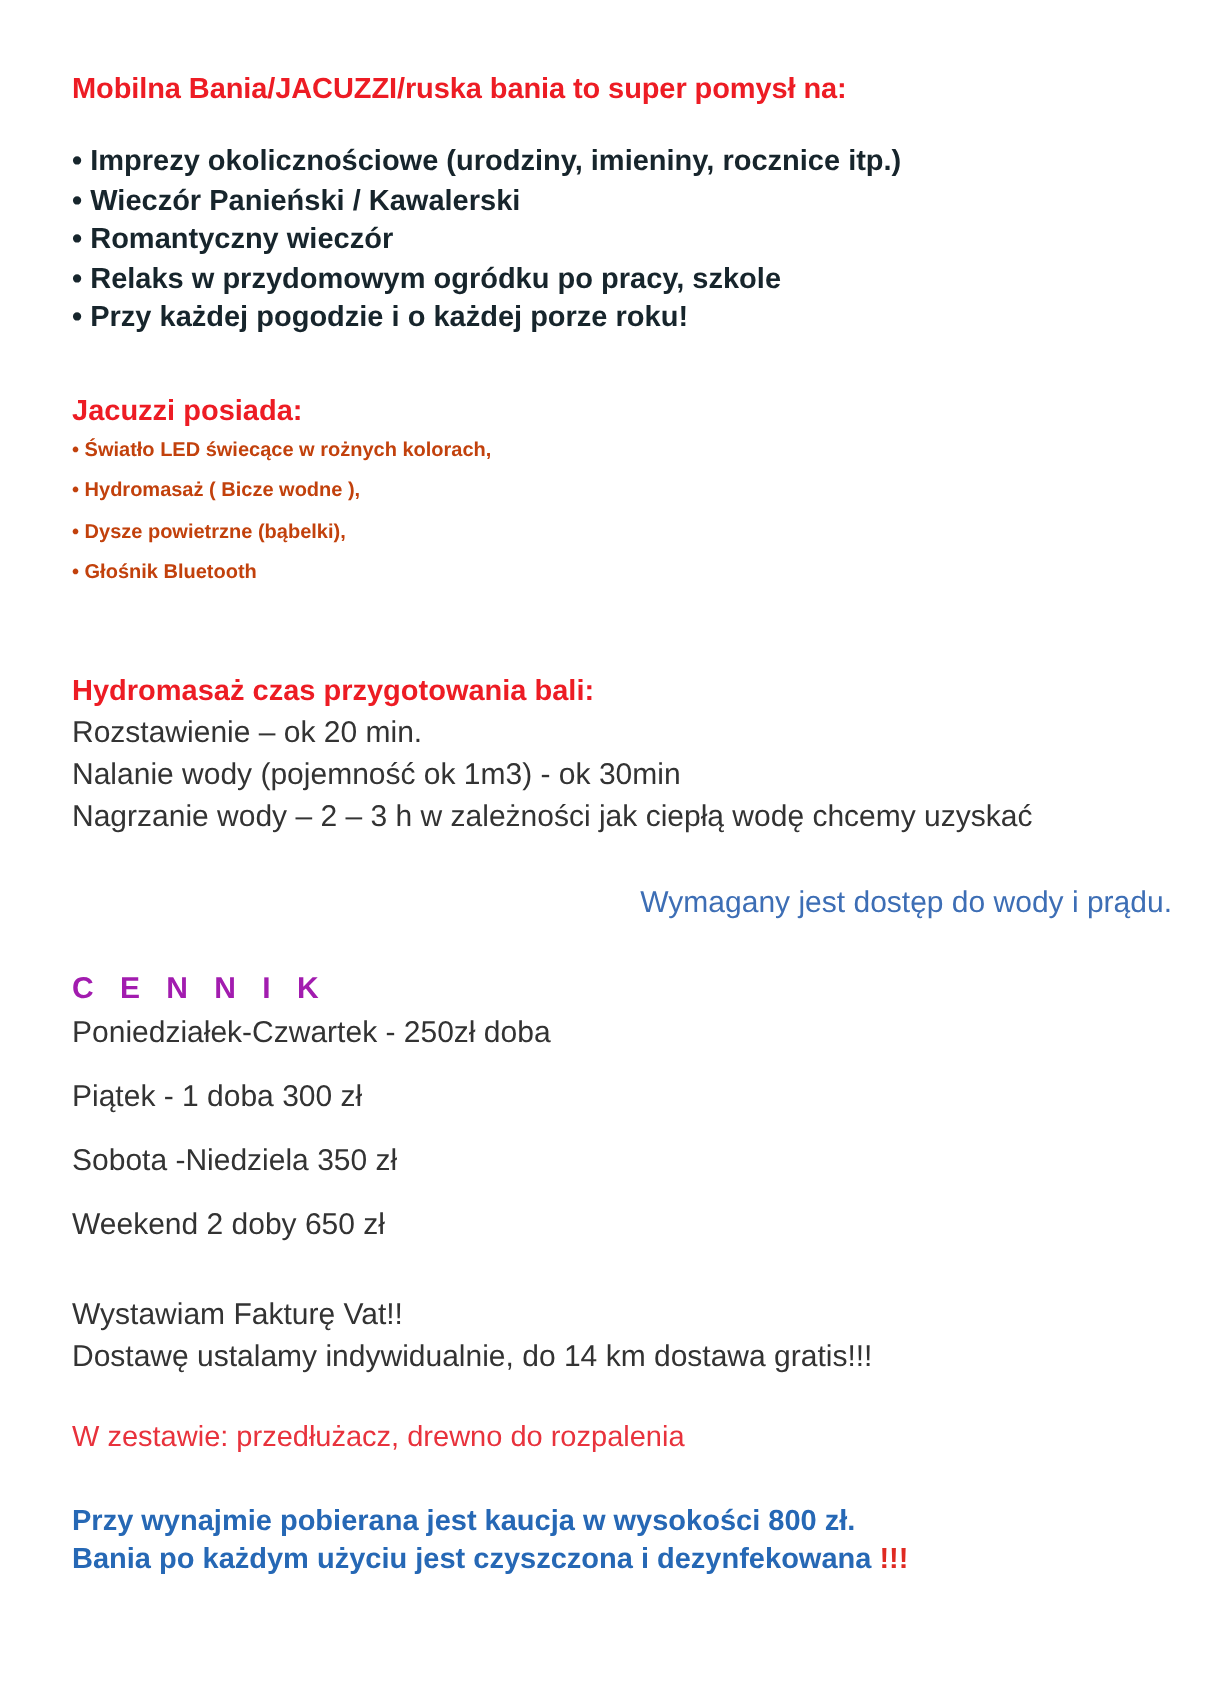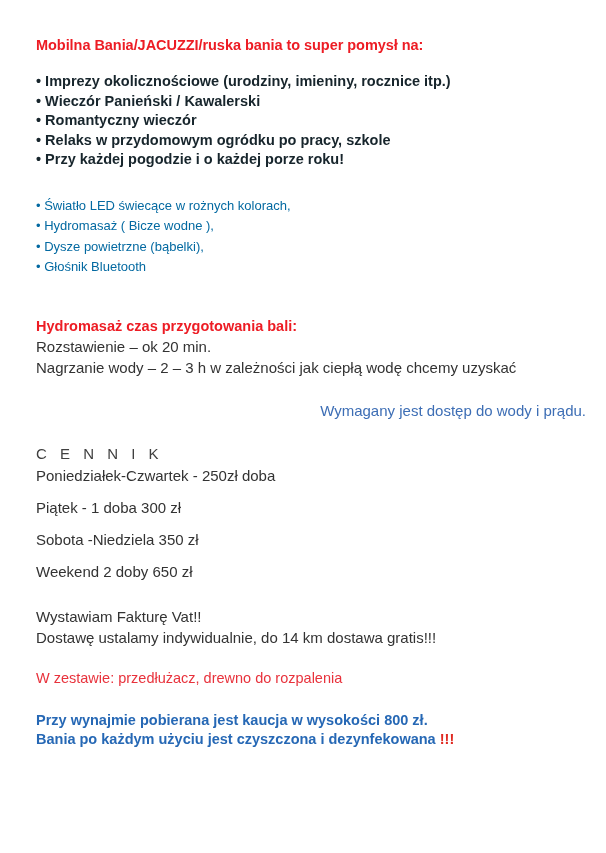--- a/index.html
+++ b/index.html
@@ -40,40 +40,40 @@
   
   .heading-section {
     color: #ed1c24;
     font-weight: bold;
     font-size: 14.5px;
     line-height: 20px;
   }
 
   
   .heading-cennik {
-    color: #404040;
-    font-weight: normal;
+    color: #a21caf;
+    font-weight: bold;
     font-size: 15px;
     line-height: 22px;
     letter-spacing: 4.5px;
   }
 
   
   .bullet-bold {
     color: #17252c;
     font-weight: bold;
     font-size: 14.5px;
     line-height: 19.5px;
   }
 
   
   .bullet-plain {
-    color: #0369a1;
-    font-weight: normal;
-    font-size: 13px;
+    color: #c2410c;
+    font-weight: bold;
+    font-size: 10px;
     line-height: 20.5px;
   }
 
   
   .body-line {
     color: #333333;
     font-weight: normal;
     font-size: 15px;
     line-height: 21px;
   }
@@ -124,34 +124,36 @@
   <div>
     <div class="line bullet-bold">• Imprezy okolicznościowe (urodziny, imieniny, rocznice itp.)</div>
     <div class="line bullet-bold">• Wieczór Panieński / Kawalerski</div>
     <div class="line bullet-bold">• Romantyczny wieczór</div>
     <div class="line bullet-bold">• Relaks w przydomowym ogródku po pracy, szkole</div>
     <div class="line bullet-bold">• Przy każdej pogodzie i o każdej porze roku!</div>
   </div>
 
   <div class="gap-xl"></div>
 
+  <div class="line heading-section">Jacuzzi posiada:</div>
 
   <div>
     <div class="line bullet-plain">• Światło LED świecące w rożnych kolorach,</div>
     <div class="line bullet-plain">• Hydromasaż ( Bicze wodne ),</div>
     <div class="line bullet-plain">• Dysze powietrzne (bąbelki),</div>
     <div class="line bullet-plain">• Głośnik Bluetooth</div>
   </div>
 
   <div style="height:38px"></div>
 
   <div class="line heading-section">Hydromasaż czas przygotowania bali:</div>
 
   <div>
     <div class="line body-line">Rozstawienie – ok 20 min.</div>
+    <div class="line body-line">Nalanie wody (pojemność ok 1m3) - ok 30min</div>
     <div class="line body-line">Nagrzanie wody – 2 – 3 h w zależności jak ciepłą wodę chcemy uzyskać</div>
   </div>
 
   <div style="height:22px"></div>
 
   <div class="line blue-line">Wymagany jest dostęp do wody i prądu.</div>
 
   <div style="height:22px"></div>
 
   <div class="line heading-cennik">C E N N I K</div>

